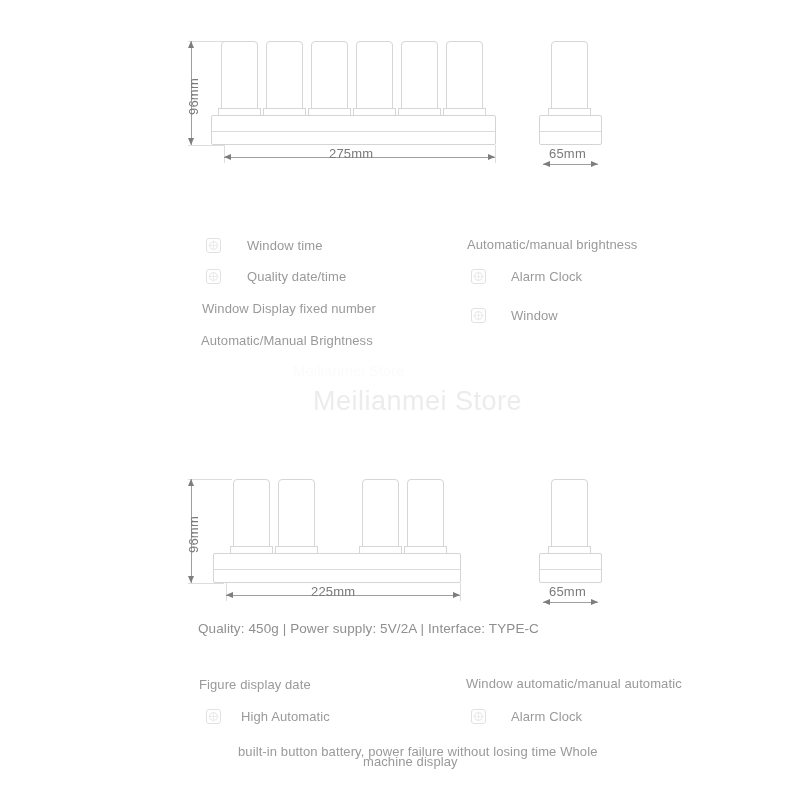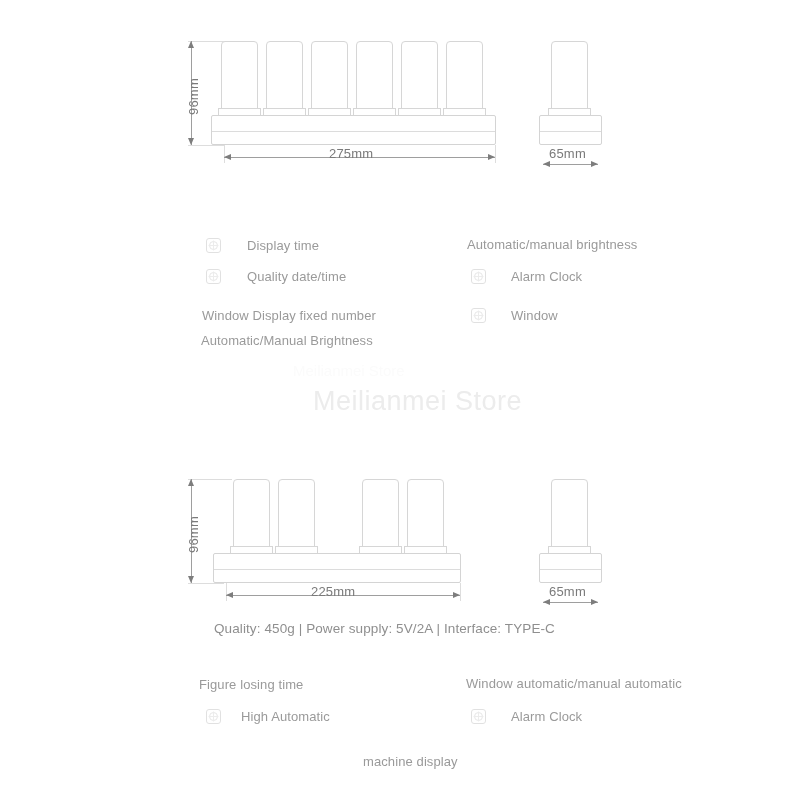--- a/index.html
+++ b/index.html
@@ -212,32 +212,32 @@
 
   <div>
 
     <div class="feat-icon" style="left:206px; top:238px;">
       <svg width="15" height="15" viewBox="0 0 15 15">
         <rect x="0.5" y="0.5" width="14" height="14" rx="2.5" fill="none" stroke="#c9c9c9" stroke-width="1"></rect>
         <circle cx="7.5" cy="7.5" r="4" fill="none" stroke="#d3d3d3" stroke-width="1"></circle>
         <path d="M7.5 2.5 L7.5 12.5 M2.5 7.5 L12.5 7.5" stroke="#dedede" stroke-width="1"></path>
       </svg>
     </div>
-    <div class="feat" style="left:247px; top:238px;">Display time</div>
+    <div class="feat" style="left:247px; top:238px;">Window time</div>
 
     <div class="feat-icon" style="left:206px; top:269px;">
       <svg width="15" height="15" viewBox="0 0 15 15">
         <rect x="0.5" y="0.5" width="14" height="14" rx="2.5" fill="none" stroke="#c9c9c9" stroke-width="1"></rect>
         <circle cx="7.5" cy="7.5" r="4" fill="none" stroke="#d3d3d3" stroke-width="1"></circle>
         <path d="M7.5 2.5 L7.5 12.5 M2.5 7.5 L12.5 7.5" stroke="#dedede" stroke-width="1"></path>
       </svg>
     </div>
     <div class="feat" style="left:247px; top:269px;">Quality date/time</div>
 
-    <div class="feat" style="left:202px; top:301px;margin-top:7px;">Window Display fixed number</div>
+    <div class="feat" style="left:202px; top:301px;">Window Display fixed number</div>
 
     <div class="feat" style="left:201px; top:333px;">Automatic/Manual Brightness</div>
 
     <div class="feat" style="left:467px; top:237px;">Automatic/manual brightness</div>
 
     <div class="feat-icon" style="left:471px; top:269px;">
       <svg width="15" height="15" viewBox="0 0 15 15">
         <rect x="0.5" y="0.5" width="14" height="14" rx="2.5" fill="none" stroke="#c9c9c9" stroke-width="1"></rect>
         <circle cx="7.5" cy="7.5" r="4" fill="none" stroke="#d3d3d3" stroke-width="1"></circle>
         <path d="M7.5 2.5 L7.5 12.5 M2.5 7.5 L12.5 7.5" stroke="#dedede" stroke-width="1"></path>
@@ -297,24 +297,24 @@
     <div class="tube-foot" style="left:548px; top:546px; width:43px; height:8px;"></div>
     <div class="base" style="left:539px; top:553px; width:63px; height:30px;"></div>
     <div class="base-split" style="left:540px; top:569px; width:61px;"></div>
 
     <div class="dim-h" style="left:543px; top:602px; width:55px;"></div>
     <div class="arrow arrow-left" style="left:543px; top:599px;"></div>
     <div class="arrow arrow-right" style="left:591px; top:599px;"></div>
     <div class="dim-label" style="left:549px; top:584px;">65mm</div>
   </div>
 
-  <div class="spec-line" style="left:198px; top:621px;margin-left:16px;">Quality: 450g | Power supply: 5V/2A | Interface: TYPE-C</div>
+  <div class="spec-line" style="left:198px; top:621px;">Quality: 450g | Power supply: 5V/2A | Interface: TYPE-C</div>
 
   <div>
-    <div class="feat" style="left:199px; top:677px;">Figure losing time</div>
+    <div class="feat" style="left:199px; top:677px;">Figure display date</div>
 
     <div class="feat-icon" style="left:206px; top:709px;">
       <svg width="15" height="15" viewBox="0 0 15 15">
         <rect x="0.5" y="0.5" width="14" height="14" rx="2.5" fill="none" stroke="#c9c9c9" stroke-width="1"></rect>
         <circle cx="7.5" cy="7.5" r="4" fill="none" stroke="#d3d3d3" stroke-width="1"></circle>
         <path d="M7.5 2.5 L7.5 12.5 M2.5 7.5 L12.5 7.5" stroke="#dedede" stroke-width="1"></path>
       </svg>
     </div>
     <div class="feat" style="left:241px; top:709px;">High Automatic</div>
 
@@ -323,15 +323,16 @@
     <div class="feat-icon" style="left:471px; top:709px;">
       <svg width="15" height="15" viewBox="0 0 15 15">
         <rect x="0.5" y="0.5" width="14" height="14" rx="2.5" fill="none" stroke="#c9c9c9" stroke-width="1"></rect>
         <circle cx="7.5" cy="7.5" r="4" fill="none" stroke="#d3d3d3" stroke-width="1"></circle>
         <path d="M7.5 2.5 L7.5 12.5 M2.5 7.5 L12.5 7.5" stroke="#dedede" stroke-width="1"></path>
       </svg>
     </div>
     <div class="feat" style="left:511px; top:709px;">Alarm Clock</div>
   </div>
 
+  <div class="feat" style="left:238px; top:744px;">built-in button battery, power failure without losing time Whole</div>
   <div class="feat" style="left:363px; top:754px;">machine display</div>
 
 </div>
 
 </body></html>

